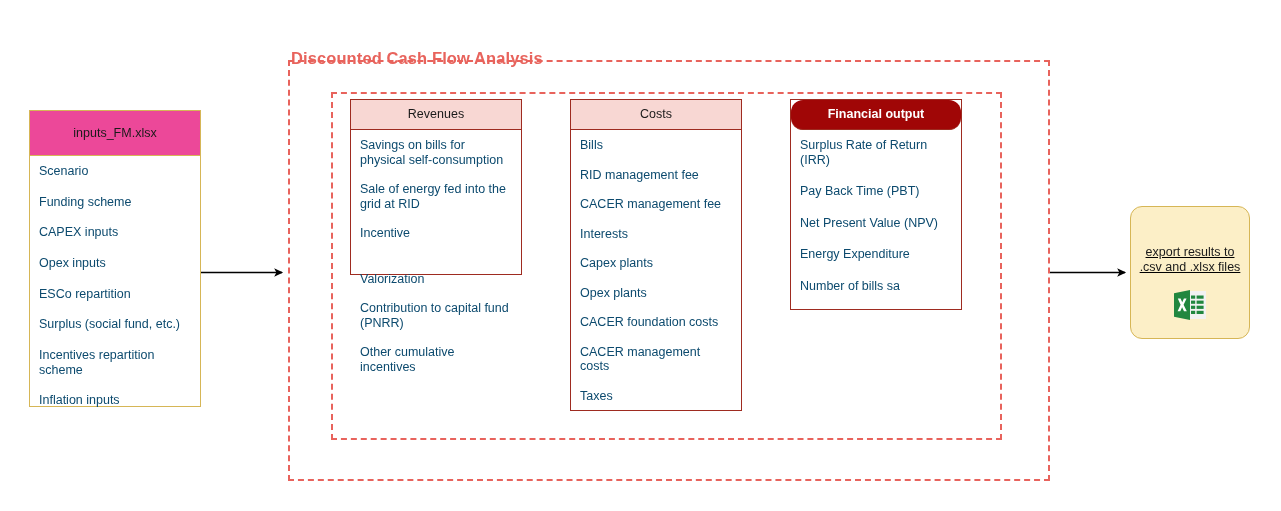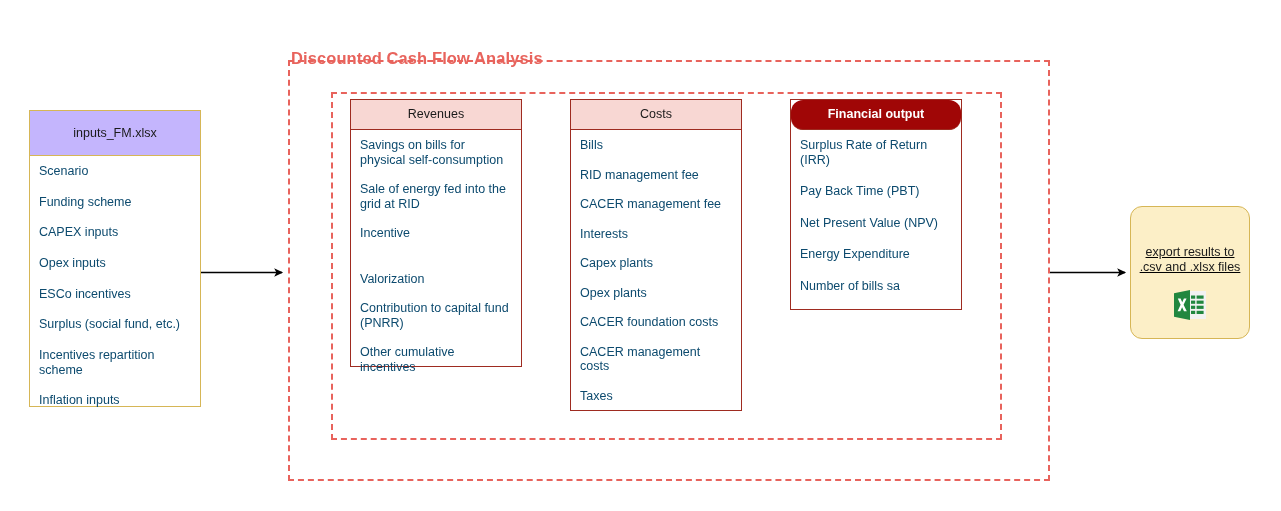--- a/index.html
+++ b/index.html
@@ -72,35 +72,35 @@
   .card-body .row.spacer { height: 14px; margin-bottom: 2px; }
 
   
   .inputs-card {
     left: 29px; top: 110px;
     width: 172px; height: 297px;
     border: 1px solid #D6B656;
   }
   .inputs-card .card-header {
     height: 45px;
-    background: #c4b5fd;
+    background: #ec4899;
     border-bottom: 1px solid #D6B656;
     color: #1a1a1a;
   }
   .inputs-card .card-body .row { margin-bottom: 16.2px; }
 
   
   .pink-card { border: 1px solid #9E2B20; }
   .pink-card .card-header {
     height: 30px;
     background: #F8D7D3;
     border-bottom: 1px solid #9E2B20;
     color: #1a1a1a;
   }
-  .revenues-card { left: 350px; top: 99px; width: 172px; height: 268px; }
+  .revenues-card { left: 350px; top: 99px; width: 172px; height: 176px; }
   .costs-card    { left: 570px; top: 99px; width: 172px; height: 312px; }
 
   
   .fin-card {
     left: 790px; top: 99px; width: 172px; height: 211px;
     border: 1px solid #9E2B20;
   }
   .fin-card .card-header {
     height: 30px;
     background: #A00606;
@@ -151,21 +151,21 @@
   <div class="abs dashed-outer"></div>
   <div class="abs dashed-inner"></div>
 
   <div class="abs card inputs-card">
     <div class="card-header">inputs_FM.xlsx</div>
     <div class="card-body">
       <div class="row">Scenario</div>
       <div class="row">Funding scheme</div>
       <div class="row">CAPEX inputs</div>
       <div class="row">Opex inputs</div>
-      <div class="row">ESCo incentives</div>
+      <div class="row">ESCo repartition</div>
       <div class="row">Surplus (social fund, etc.)</div>
       <div class="row">Incentives repartition scheme</div>
       <div class="row">Inflation inputs</div>
     </div>
   </div>
 
   <div class="abs card pink-card revenues-card">
     <div class="card-header">Revenues</div>
     <div class="card-body">
       <div class="row">Savings on bills for physical self-consumption</div>

